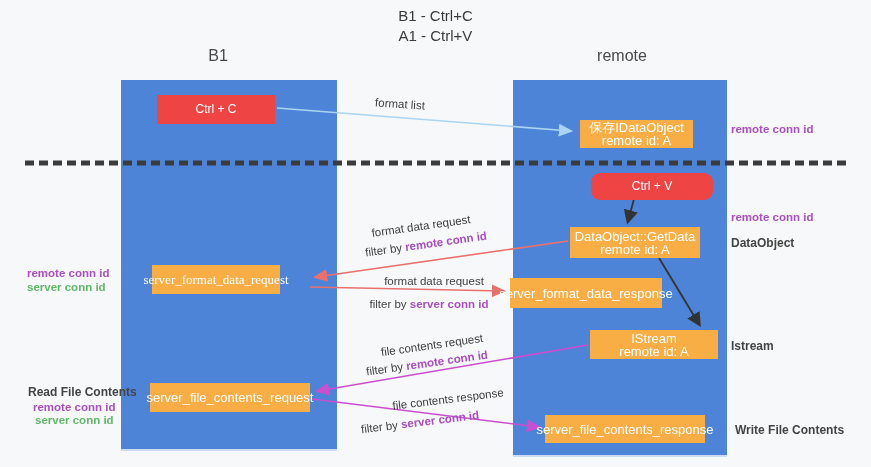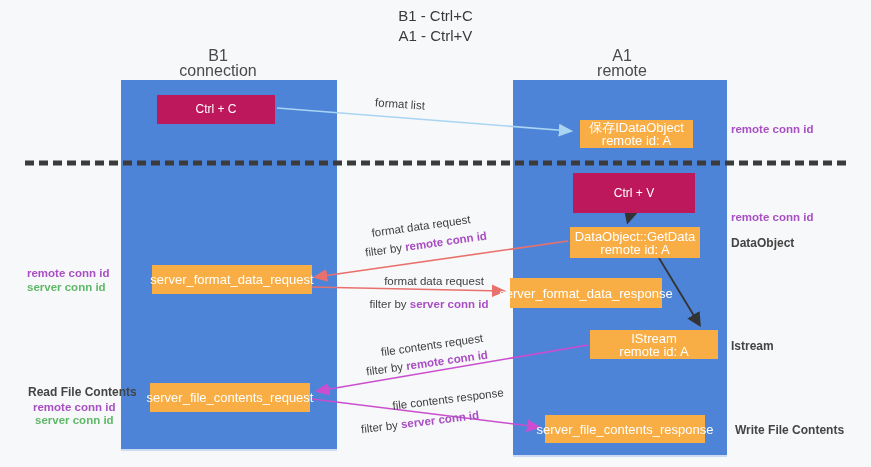--- a/index.html
+++ b/index.html
@@ -22,21 +22,21 @@
     top:80px;background:#4e84d8;
     box-shadow:0 2px 0 rgba(200,214,242,.9);
   }
   .lane-left{left:121px;width:216px;height:369px;}
   .lane-right{left:513px;width:214px;height:375px;}
   .node{
     display:flex;align-items:center;justify-content:center;flex-direction:column;
     text-align:center;color:#ffffff;
     font-size:13px;line-height:13px;
   }
-  .node.green{background:#be185d;font-size:12px;}
+  .node.green{background:#ef4444;font-size:12px;}
   .node.orange{background:#f9ad45;}
   .lbl{font-size:11.5px;white-space:nowrap;color:#3f3f3f;}
   .lbl.center{transform-origin:center;transform:translate(-50%,-50%);}
   .purple{color:#a94fc4;font-weight:bold;}
   .greenx{color:#5fb868;font-weight:bold;}
   .plain{color:#444;font-weight:normal;}
   .side{font-size:12px;color:#444;white-space:nowrap;font-weight:bold;}
   svg.overlay{position:absolute;left:0;top:0;pointer-events:none;}
 </style>
 </head>
@@ -44,24 +44,22 @@
 
 <div class="canvas">
 
   <div class="abs title">
     <div>B1 - Ctrl+C</div>
     <div>A1 - Ctrl+V</div>
   </div>
 
   <div class="abs lane-header" style="left:138px;">
     <div>B1</div>
-    <div>connection</div>
   </div>
   <div class="abs lane-header" style="left:542px;">
-    <div>A1</div>
     <div>remote</div>
   </div>
 
   <div class="abs lane lane-left"></div>
   <div class="abs lane lane-right"></div>
 
   <svg class="overlay" width="871" height="467" viewBox="0 0 871 467">
     <defs>
       <marker id="ah-blue" markerWidth="9" markerHeight="8" refX="7" refY="4" orient="auto">
         <path d="M0,0 L9,4 L0,8 Z" fill="#a9d5f2"></path>
@@ -94,28 +92,28 @@
     <line x1="312" y1="399" x2="538" y2="427" stroke="#ca4ecf" stroke-width="1.6" marker-end="url(#ah-mag)"></line>
   </svg>
 
   <div class="abs node green" style="left:157px;top:95px;width:118px;height:29px;">Ctrl + C</div>
 
   <div class="abs node orange" style="left:580px;top:120px;width:113px;height:28px;">
     <div>保存IDataObject</div>
     <div>remote id: A</div>
   </div>
 
-  <div class="abs node green" style="left:573px;top:173px;width:122px;height:40px;">Ctrl + V</div>
+  <div class="abs node green" style="left:591px;top:173px;width:122px;height:27px;border-radius:9px;">Ctrl + V</div>
 
   <div class="abs node orange" style="left:570px;top:227px;width:130px;height:31px;">
     <div>DataObject::GetData</div>
     <div>remote id: A</div>
   </div>
 
-  <div class="abs node orange" style="left:152px;top:265px;width:160px;height:29px;">server_format_data_request</div>
+  <div class="abs node orange" style="left:152px;top:265px;width:128px;height:29px;font-family:Liberation Serif, serif;">server_format_data_request</div>
 
   <div class="abs node orange" style="left:510px;top:278px;width:152px;height:30px;">server_format_data_response</div>
 
   <div class="abs node orange" style="left:590px;top:330px;width:128px;height:29px;">
     <div>IStream</div>
     <div>remote id: A</div>
   </div>
 
   <div class="abs node orange" style="left:545px;top:415px;width:160px;height:28px;">server_file_contents_response</div>
 

